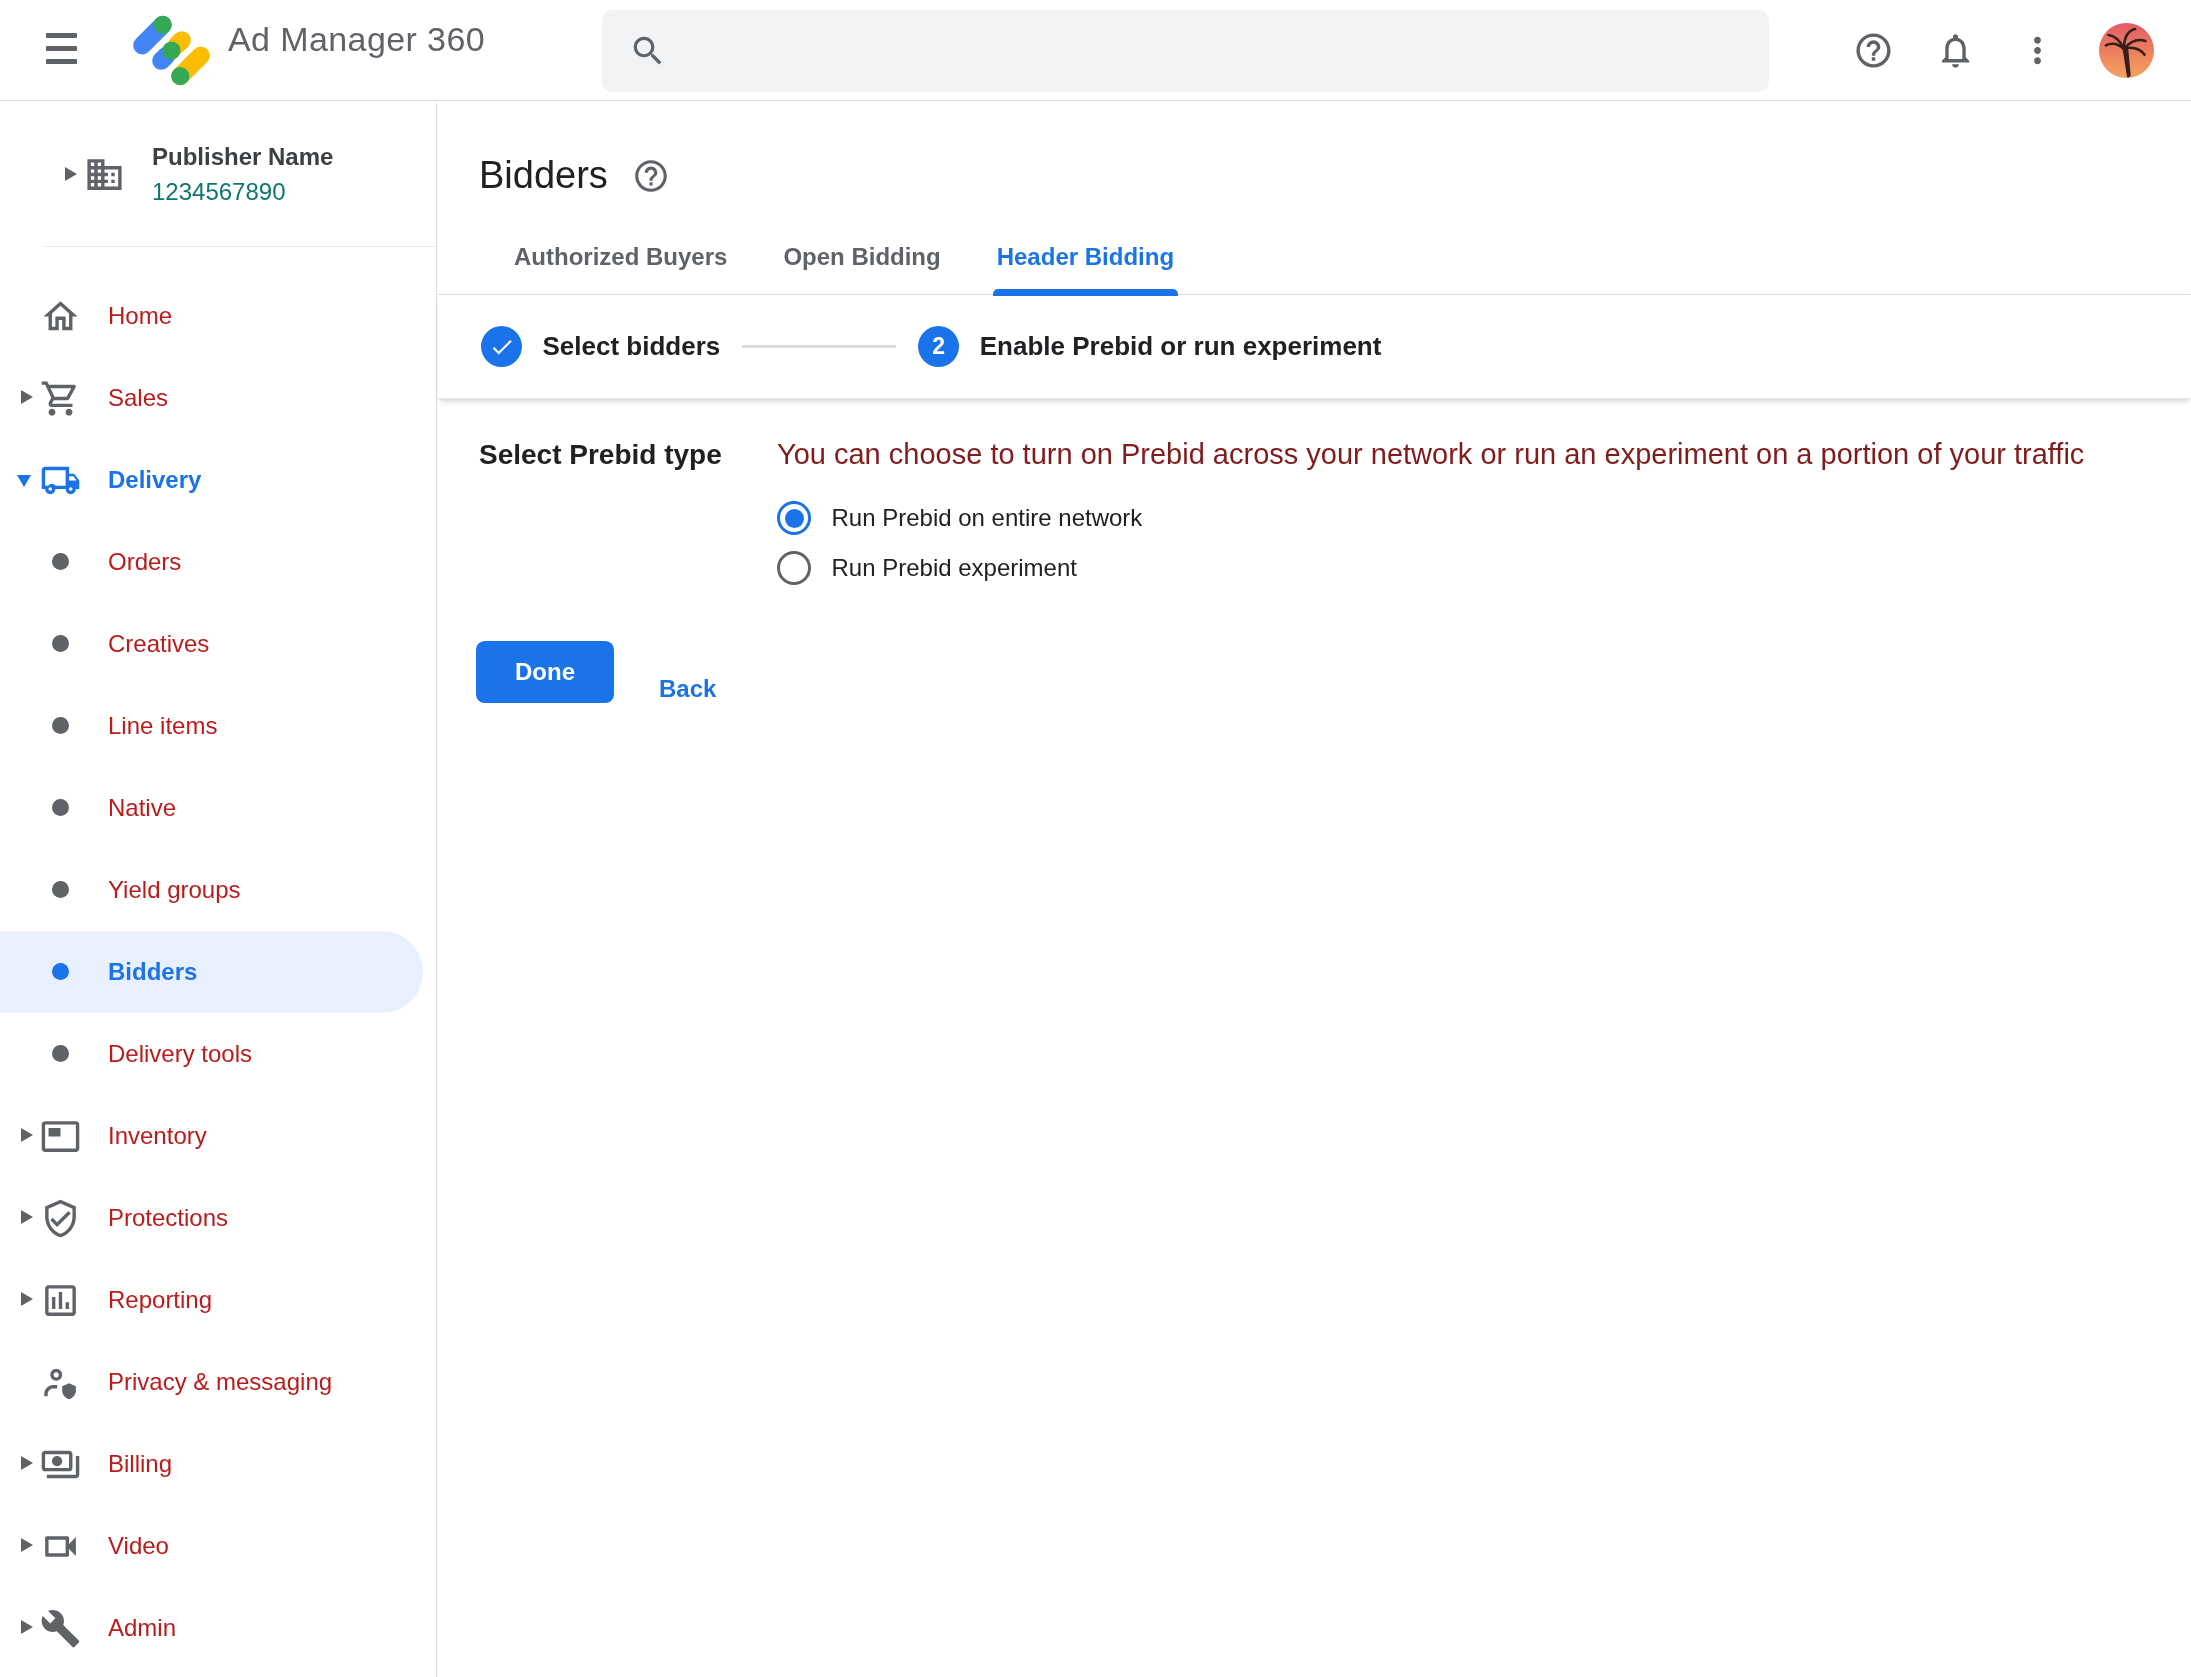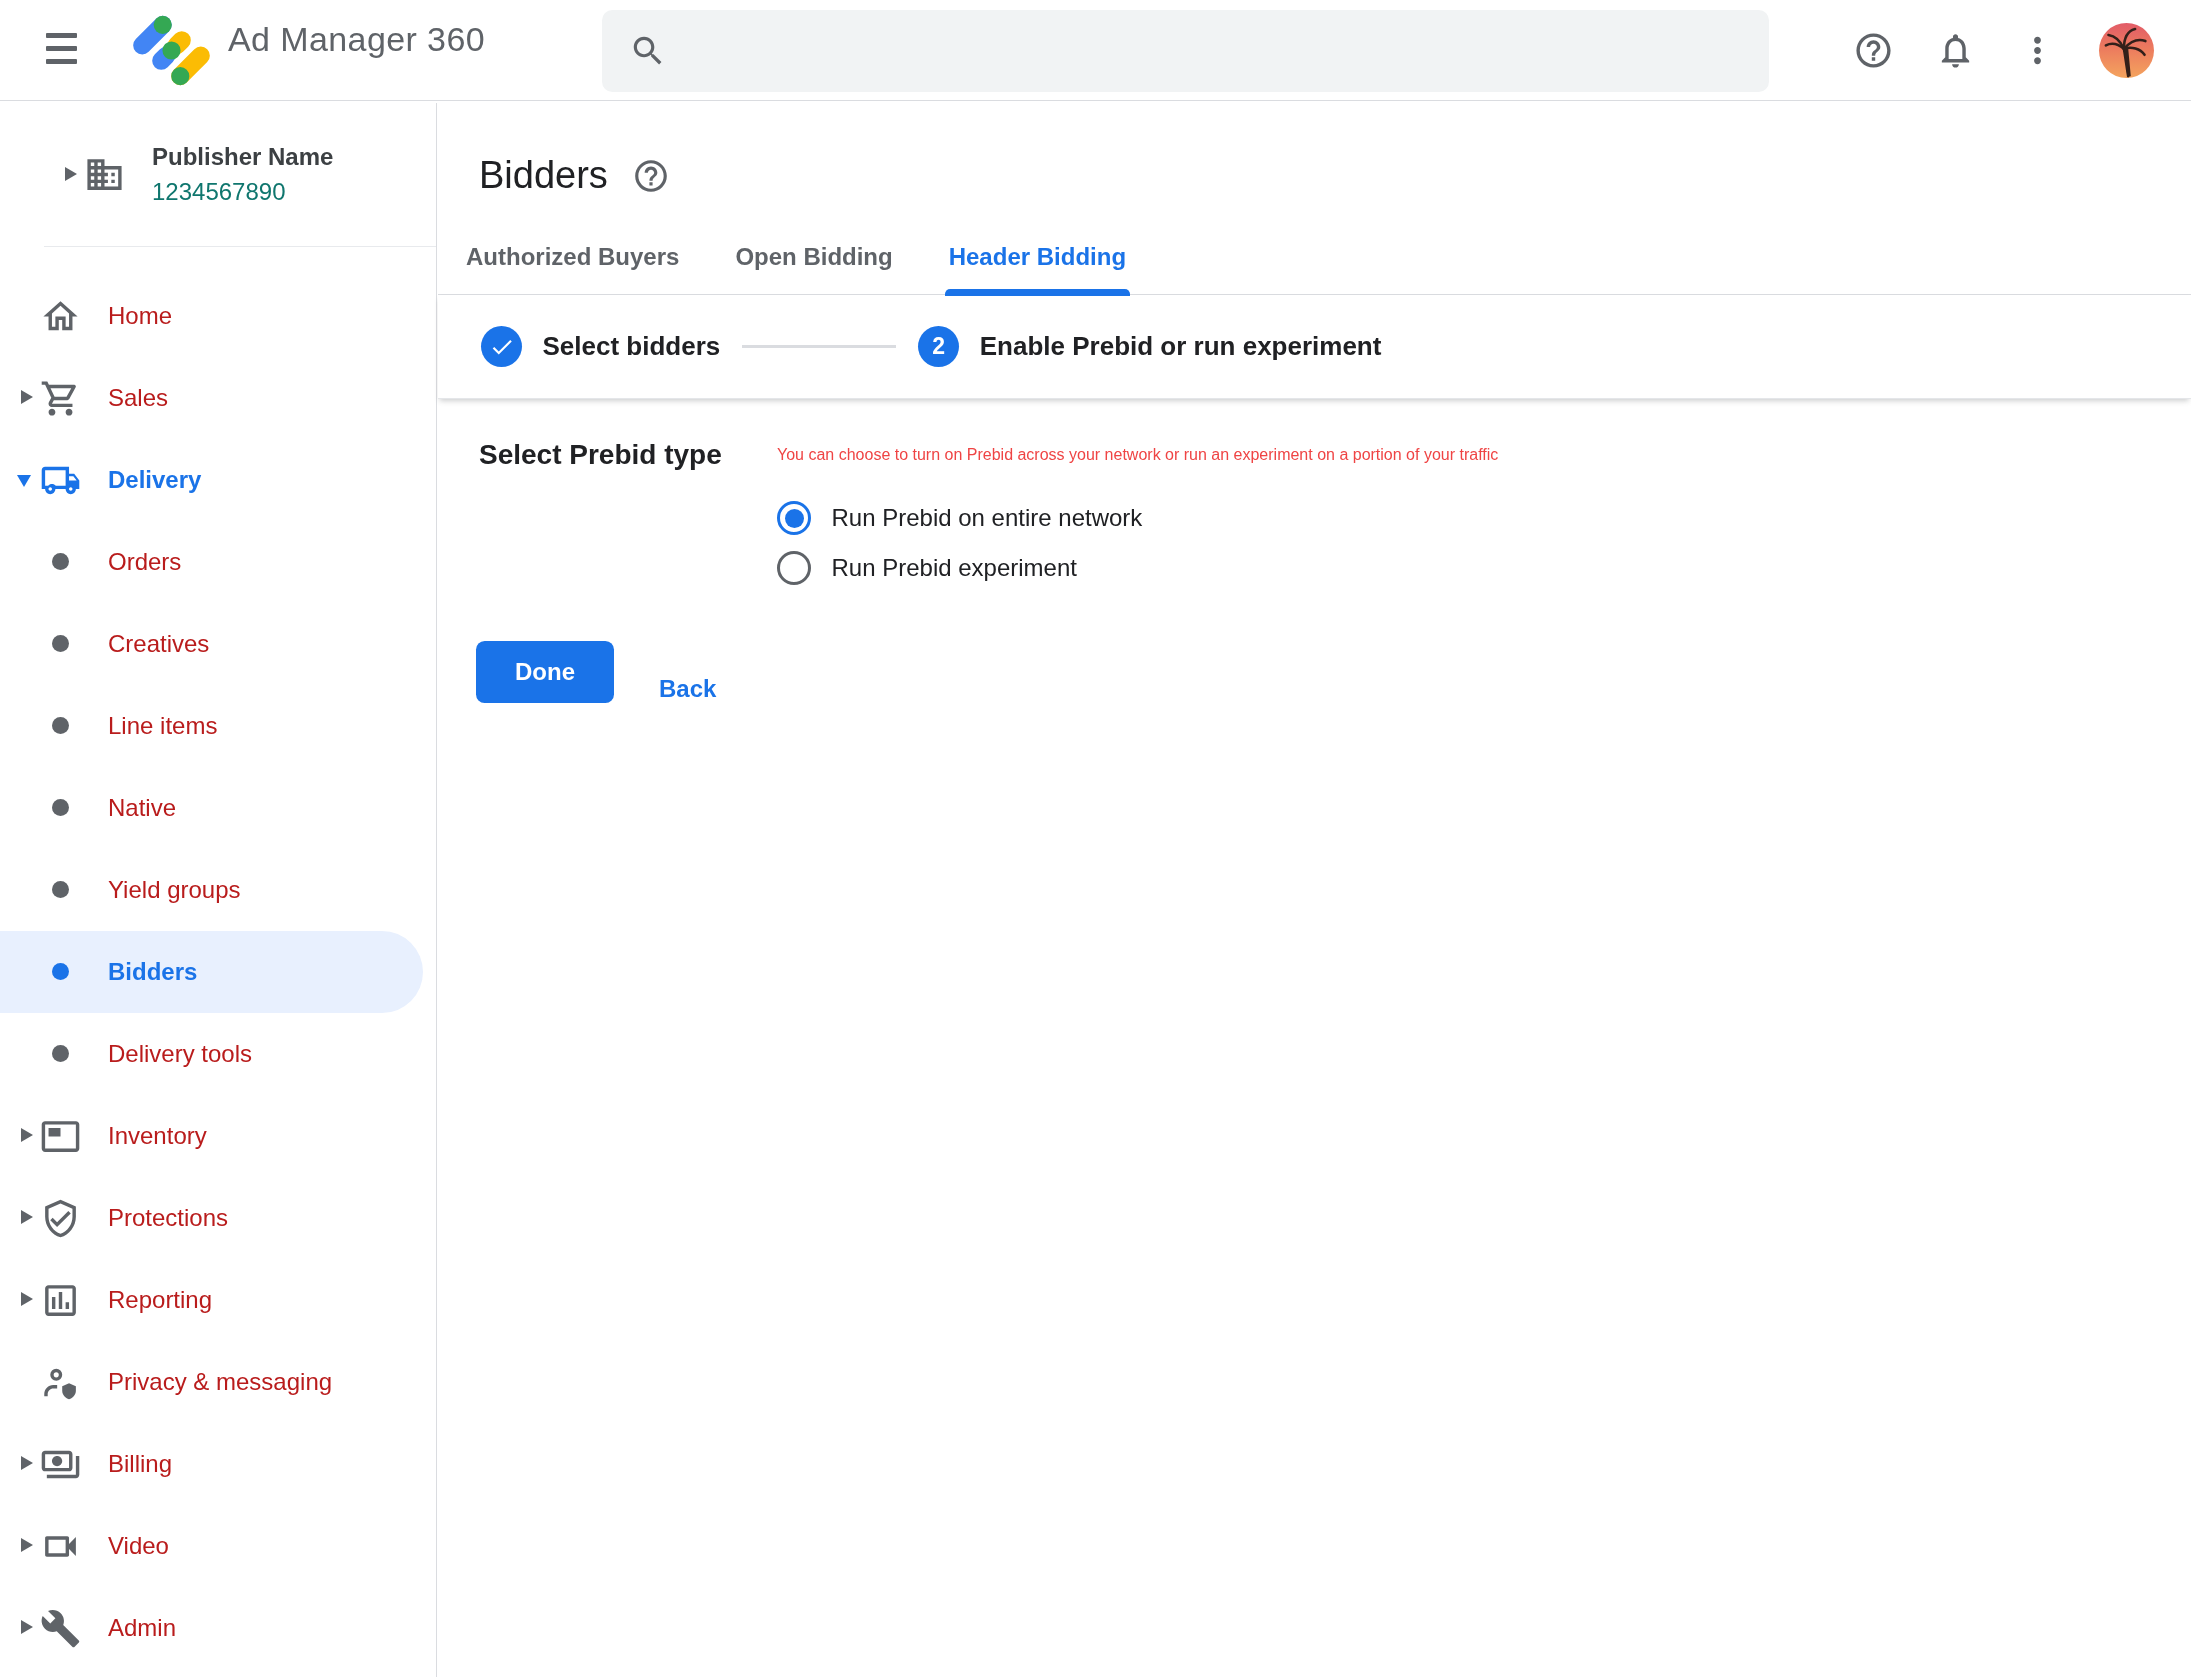--- a/index.html
+++ b/index.html
@@ -72,21 +72,21 @@
   .bullet { position:absolute; left:52px; top:50%; margin-top:-8.6px; width:17px; height:17px; border-radius:50%; background:#5f6368; }
   .bullet.blue { background:#1a73e8; }
 
   
   .main { position:absolute; top:103px; left:438px; width:1753px; height:1575px; background:#fff; }
   .page-head { display:flex; align-items:center; padding:51px 0 0 41px; }
   .page-title { font-size:38px; font-weight:normal; color:#202124; }
   .title-help { width:38px; height:38px; margin-left:24px; cursor:pointer; }
   .title-help svg { width:38px; height:38px; fill:#5f6368; }
 
-  .tabs { margin-top:46px; display:flex; border-bottom:1.7px solid #dadce0; }
+  .tabs { margin-top:46px; padding-left:48px; display:flex; border-bottom:1.7px solid #dadce0; }
   .tab { position:relative; height:51px; padding:0 28px; display:flex; align-items:flex-start; cursor:pointer; }
   .tab span { font-size:24px; font-weight:bold; color:#5f6368; white-space:nowrap; }
   .tab.active span { color:#1a73e8; }
   .tab.active::after {
     content:""; position:absolute; left:24px; right:24px; bottom:-1.7px; height:6.8px;
     background:#1a73e8; border-radius:5.1px 5.1px 0 0;
   }
 
   .stepper {
     height:104px; display:flex; align-items:center; padding-left:43px;
@@ -99,21 +99,21 @@
     display:flex; align-items:center; justify-content:center;
   }
   .step-circle svg { width:26px; height:26px; fill:#fff; }
   .step-circle .num { color:#fff; font-size:23px; font-weight:bold; }
   .step-label { margin-left:20.5px; font-size:26px; font-weight:bold; color:#202124; white-space:nowrap; }
   .step-connector { width:154px; height:2.6px; background:#dadce0; margin:0 22px; }
 
   .form-row { display:flex; padding:39px 0 0 41px; }
   .form-label { width:298px; font-size:28px; font-weight:bold; color:#202124; line-height:33px; flex:none; }
   .form-content { flex:1; }
-  .form-desc { font-size:16px; color:#ef4444; line-height:33px; }
+  .form-desc { font-size:29px; color:#7f1d1d; line-height:33px; }
   .radio-group { margin-top:22px; }
   .radio-row { display:flex; align-items:center; height:50px; cursor:pointer; }
   .radio-outer {
     width:34px; height:34px; border-radius:50%; border:3.4px solid #5f6368; flex:none;
     display:flex; align-items:center; justify-content:center;
   }
   .radio-row.checked .radio-outer { border-color:#1a73e8; }
   .radio-inner { width:19px; height:19px; border-radius:50%; background:transparent; }
   .radio-row.checked .radio-inner { background:#1a73e8; }
   .radio-label { margin-left:20.5px; font-size:24px; color:#202124; white-space:nowrap; }

